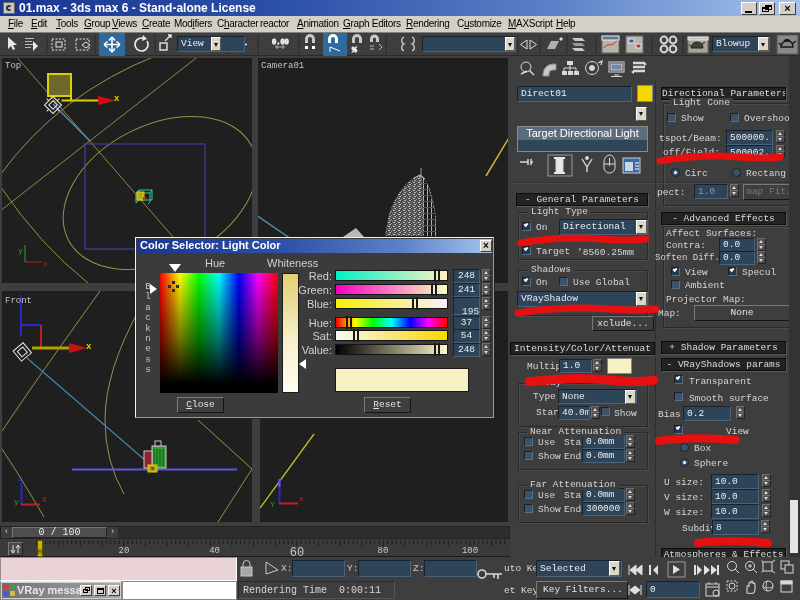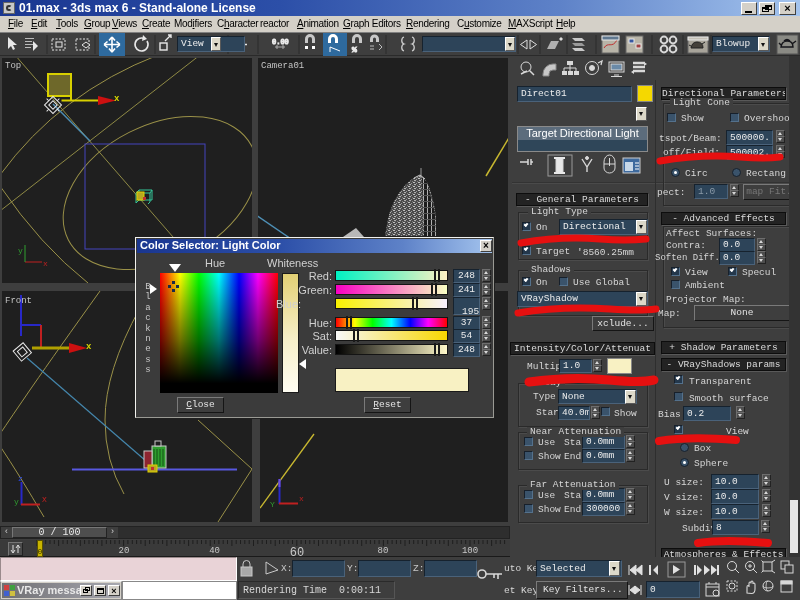--- a/index.html
+++ b/index.html
@@ -305,21 +305,21 @@
 <div class="abs" style="left:299px;top:45px;width:2px;height:13px;background:#1A1A1A"></div>
 <div class="fld" style="left:317px;top:45px;width:27px;height:14px;line-height:12px;text-align:center;padding:0">241</div>
 <div class="spn" style="left:346px;top:45px">
         <b class="u">
           <i></i>
         </b>
         <b class="d" style="margin-top:-1px">
           <i></i>
         </b>
       </div>
-<div class="abs" style="left:140px;top:60px;width:56px;font-family:'Liberation Sans',sans-serif;font-size:11px;color:#D0D0D0">Blue:</div>
+<div class="abs" style="left:140px;top:60px;width:56px;text-align:right;font-family:'Liberation Sans',sans-serif;font-size:11px;color:#D0D0D0">Blue:</div>
 <div class="abs" style="left:199px;top:60px;width:113px;height:11px;border:1px solid #141414;background:linear-gradient(90deg,#F8F100,#F8F1FF)"></div>
 <div class="abs" style="left:276px;top:59px;width:2px;height:13px;background:#1A1A1A"></div>
 <div class="abs" style="left:280px;top:59px;width:2px;height:13px;background:#1A1A1A"></div>
 <div class="fld" style="left:317px;top:59px;width:27px;height:14px;line-height:12px;text-align:center;padding:8px">195</div>
 <div class="spn" style="left:346px;top:59px">
         <b class="u">
           <i></i>
         </b>
         <b class="d" style="margin-top:-1px">
           <i></i>

